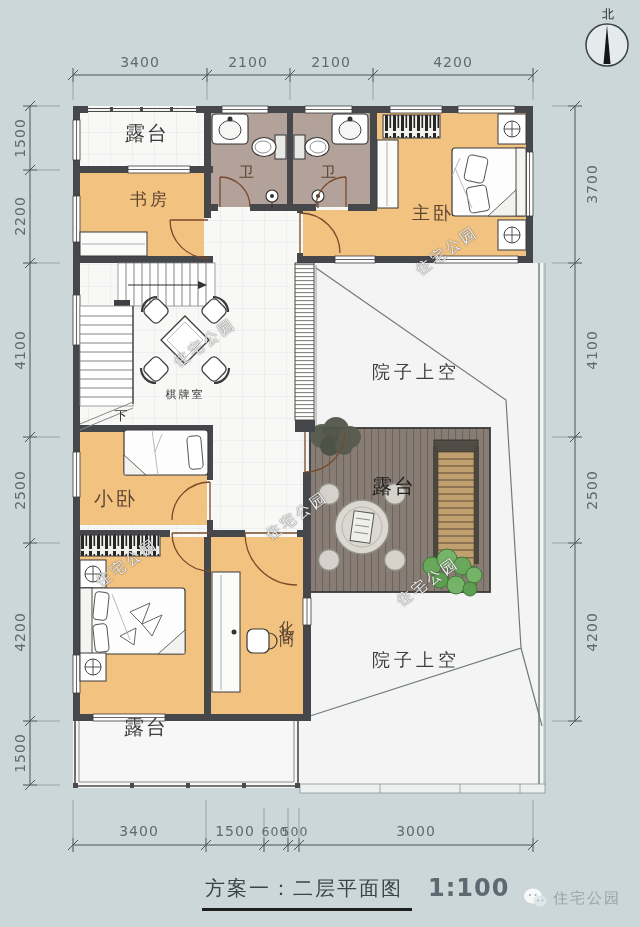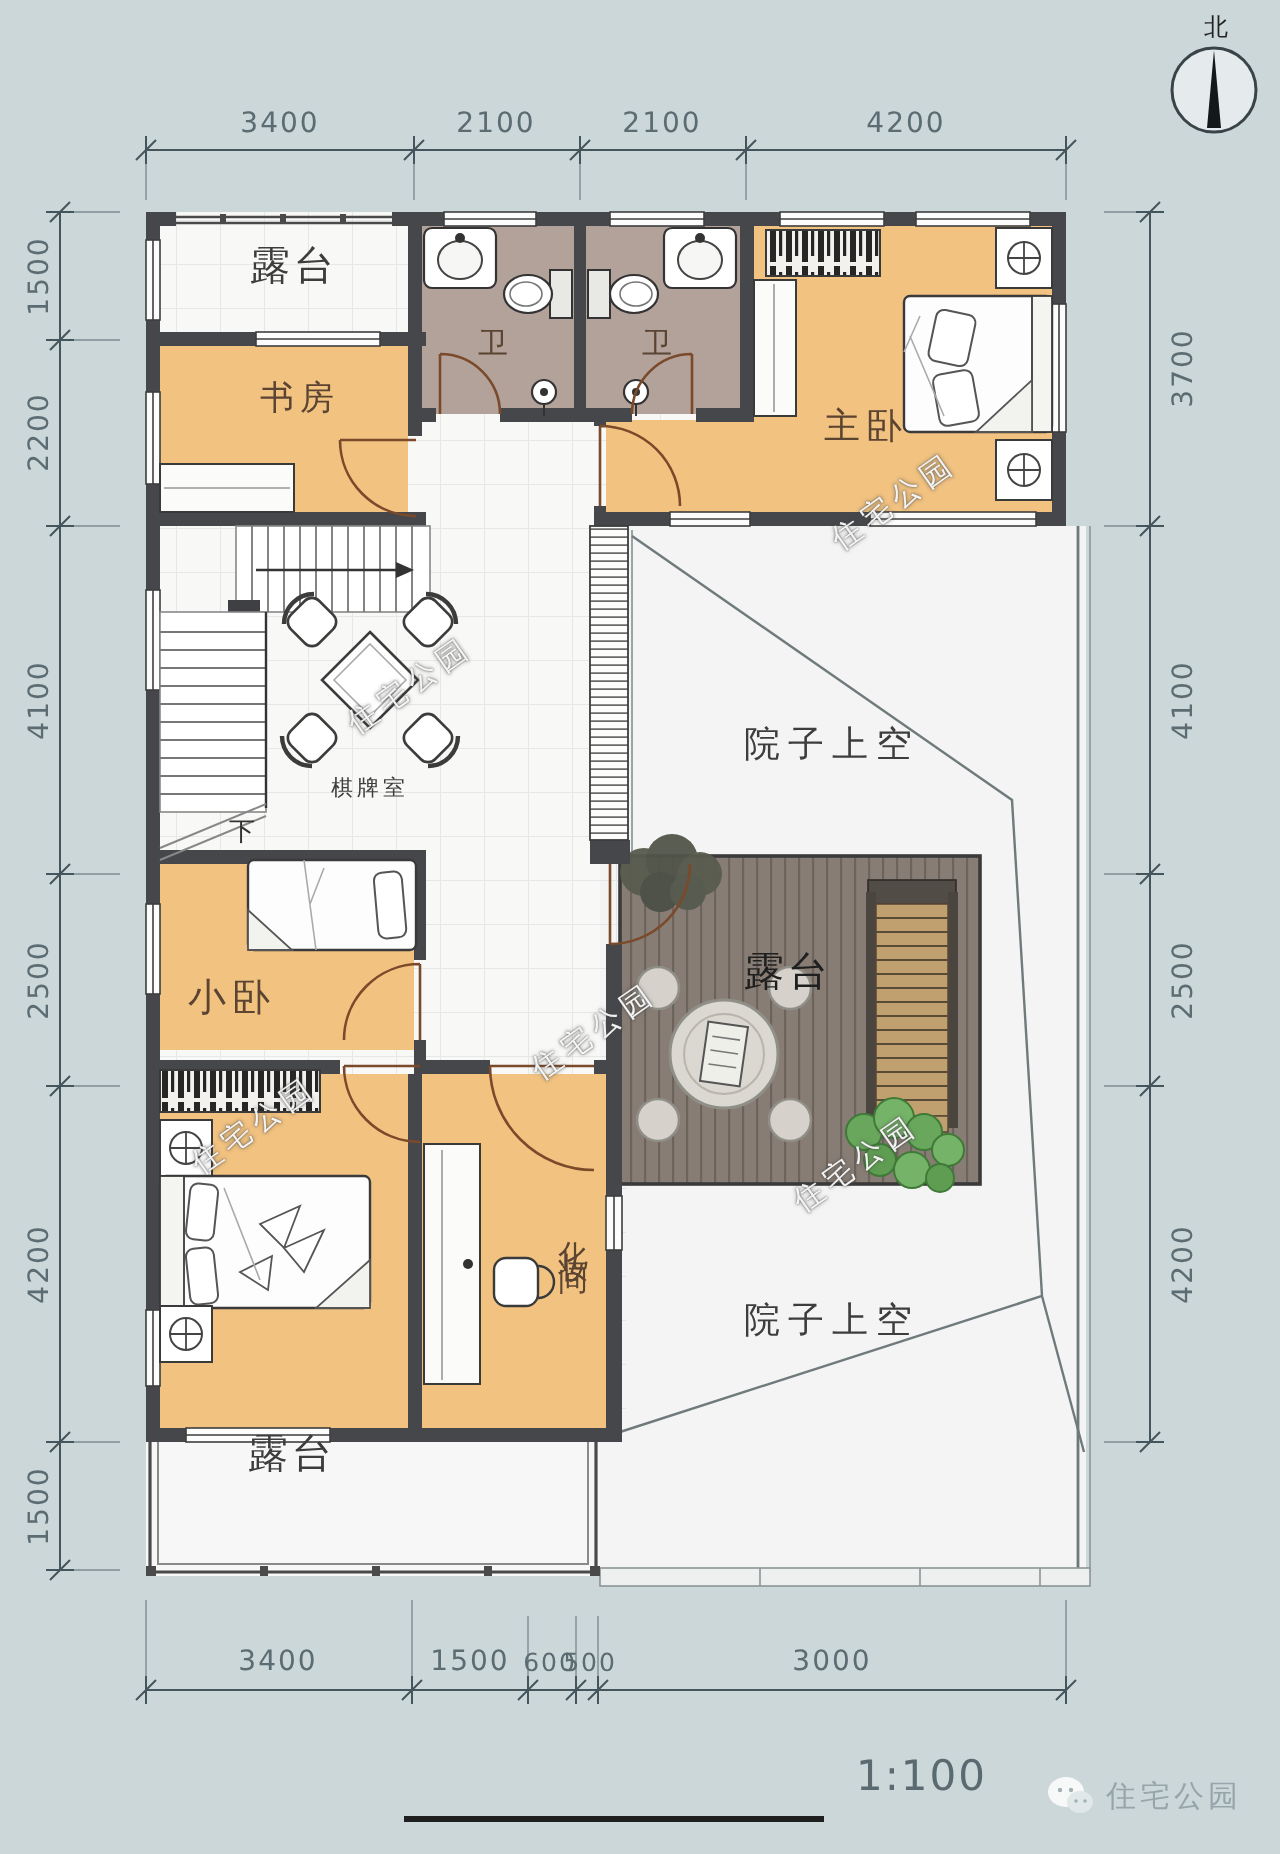--- a/index.html
+++ b/index.html
@@ -11,21 +11,21 @@
        color:#3d3d3d;font-size:20px;letter-spacing:2px;}
   .brown{color:#5c4433;letter-spacing:3px;}
   .dim{font-size:14px;color:#5b6c72;letter-spacing:1px;}
   .dimv{transform:translate(-50%,-50%) rotate(-90deg);}
   .dims-sm{font-size:12.5px;}
   .vert{writing-mode:vertical-rl;letter-spacing:6px;font-size:15px;}
   .wm{font-size:15px;letter-spacing:3px;color:rgba(255,255,255,.92);
       text-shadow:0 0 2px rgba(80,80,80,.65), 0 0 1px rgba(60,60,60,.8);
       transform:translate(-50%,-50%) rotate(-35deg);}
   .title-main{font-size:20px;color:#39454b;letter-spacing:2px;transform:none;}
-  .title-scale{font-size:21px;color:#5a6a70;letter-spacing:1px;transform:none;font-weight:400;text-align:right;}
+  .title-scale{font-size:24px;color:#5a6a70;letter-spacing:1px;transform:none;font-weight:700;text-align:right;}
   .underline{position:absolute;background:#1f1f1f;height:2.5px;}
   .brand{position:absolute;display:flex;align-items:center;gap:6px;color:#93a3a8;
          font-size:15px;letter-spacing:2px;opacity:.95;}
   .compass-n{font-size:12px;color:#222;letter-spacing:0;}
   .down-lbl{font-size:13px;color:#333;letter-spacing:0;}
   .deck-lbl{color:#1f1f1f;}
 </style>
 </head>
 <body>
 
@@ -434,20 +434,21 @@
   <div class="lbl down-lbl" style="left:121px;top:416px">下</div>
 
   <div class="lbl compass-n" style="left:608px;top:14px">北</div>
 
   <div class="lbl wm" style="left:205px;top:343px">住宅公园</div>
   <div class="lbl wm" style="left:447px;top:251px">住宅公园</div>
   <div class="lbl wm" style="left:297px;top:516px">住宅公园</div>
   <div class="lbl wm" style="left:428px;top:582px">住宅公园</div>
   <div class="lbl wm" style="left:127px;top:563px">住宅公园</div>
 
+  <div class="lbl title-main" style="left:205px;top:888px;transform:translate(0,-50%)">方案一：二层平面图</div>
   <div class="underline" style="left:202px;top:908px;width:210px"></div>
   <div class="lbl title-scale" style="left:428px;top:888px;transform:translate(0,-50%)">1:100</div>
 
   <div class="brand" style="left:523px;top:888px">
     <svg width="24" height="20" viewBox="0 0 24 20">
       <ellipse cx="10" cy="8" rx="9" ry="7.5" fill="rgba(255,255,255,.9)"></ellipse>
       <ellipse cx="17" cy="13" rx="6.5" ry="5.5" fill="rgba(226,233,235,.95)"></ellipse>
       <circle cx="7" cy="7" r="1.1" fill="#9fb0b5"></circle>
           <circle cx="12.5" cy="7" r="1.1" fill="#9fb0b5"></circle>
       <circle cx="15" cy="12.5" r="0.9" fill="#9fb0b5"></circle>

